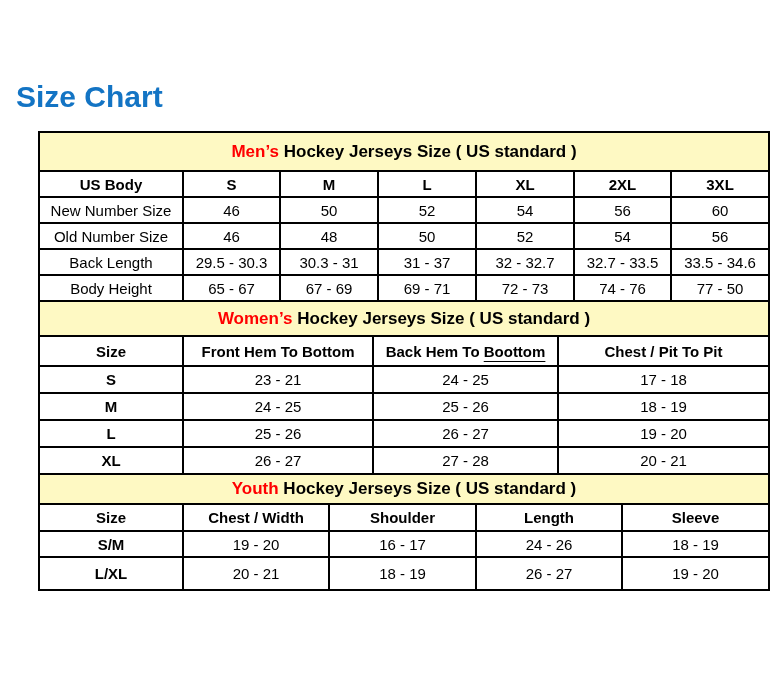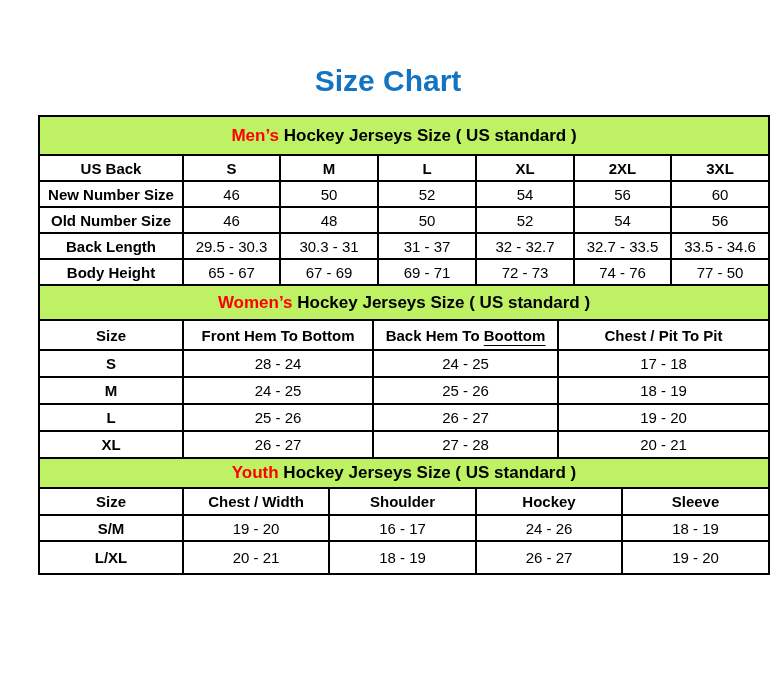--- a/index.html
+++ b/index.html
@@ -12,23 +12,22 @@
     color: #000000;
     overflow: hidden;
   }
   .page {
     position: relative;
     width: 776px;
     height: 692px;
     background: #ffffff;
   }
   .page-title {
-    margin: 0;
+    margin: 16px;
     padding-top: 64px;
-    text-align: center;
     font-size: 30px;
     line-height: 34px;
     font-weight: bold;
     color: #1374C4;
     letter-spacing: 0px;
   }
   .tables {
     margin: 17px 0 0 38px;
     width: 730px;
   }
@@ -44,39 +43,39 @@
   td, th {
     border: 2px solid #000000;
     text-align: center;
     vertical-align: middle;
     font-size: 15px;
     padding: 0 2px;
     overflow: hidden;
     white-space: nowrap;
   }
   tr.banner td {
-    background: #bef264;
+    background: #fef9c3;
     font-weight: bold;
     font-size: 17px;
   }
   tr.banner .hl { color: #FF0000; }
   tr.banner-mens td   { height: 37px; }
   tr.banner-womens td { height: 33px; }
   tr.banner-youth td  { height: 28px; }
 
   tr.head-row th { font-weight: bold; font-size: 15px; }
   .mens-head th    { height: 24px; }
   .mens-data td    { height: 24px; }
   .womens-head th  { height: 28px; }
   .womens-data td, .womens-data th { height: 25px; }
   .youth-head th   { height: 25px; }
   .youth-data td, .youth-data th   { height: 24px; margin-top: 44px; }
   .youth-data-last td, .youth-data-last th { height: 31px; }
 
-  td.rlabel { font-weight: bold; }   
+  td.rlabel { font-weight: normal; }   
   th.rlabel { font-weight: bold; }     
 
   .squiggle {
     text-decoration-line: underline;
     text-decoration-style: wavy;
     text-decoration-color: #C00000;
     text-decoration-thickness: 1px;
     text-underline-offset: 4px;
     text-decoration: underline;
   }
@@ -98,21 +97,21 @@
           <col style="width:98px">
           <col style="width:98px">
           <col style="width:97px">
           <col style="width:98px">
       </colgroup>
       <tbody>
         <tr class="banner banner-mens">
           <td colspan="7"><span class="hl">Men’s</span><span> Hockey Jerseys Size ( US standard )</span></td>
         </tr>
         <tr class="head-row mens-head">
-          <th>US Back</th>
+          <th>US Body</th>
           <th>S</th>
           <th>M</th>
           <th>L</th>
           <th>XL</th>
           <th>2XL</th>
           <th>3XL</th>
         </tr>
         <tr class="mens-data">
           <td class="rlabel">New Number Size</td>
           <td>46</td>
@@ -164,21 +163,21 @@
           <td colspan="4"><span class="hl">Women’s</span><span> Hockey Jerseys Size ( US standard )</span></td>
         </tr>
         <tr class="head-row womens-head">
           <th>Size</th>
           <th>Front Hem To Bottom</th>
           <th><span>Back Hem To </span><span class="squiggle">Boottom</span></th>
           <th>Chest / Pit To Pit</th>
         </tr>
         <tr class="womens-data">
           <th class="rlabel">S</th>
-          <td>28 - 24</td>
+          <td>23 - 21</td>
           <td>24 - 25</td>
           <td>17 - 18</td>
         </tr>
         <tr class="womens-data">
           <th class="rlabel">M</th>
           <td>24 - 25</td>
           <td>25 - 26</td>
           <td>18 - 19</td>
         </tr>
         <tr class="womens-data">
@@ -205,21 +204,21 @@
           <col style="width:147px">
       </colgroup>
       <tbody>
         <tr class="banner banner-youth">
           <td colspan="5"><span class="hl">Youth</span><span> Hockey Jerseys Size ( US standard )</span></td>
         </tr>
         <tr class="head-row youth-head">
           <th>Size</th>
           <th>Chest / Width</th>
           <th>Shoulder</th>
-          <th>Hockey</th>
+          <th>Length</th>
           <th>Sleeve</th>
         </tr>
         <tr class="youth-data">
           <th class="rlabel">S/M</th>
           <td>19 - 20</td>
           <td>16 - 17</td>
           <td>24 - 26</td>
           <td>18 - 19</td>
         </tr>
         <tr class="youth-data youth-data-last">

